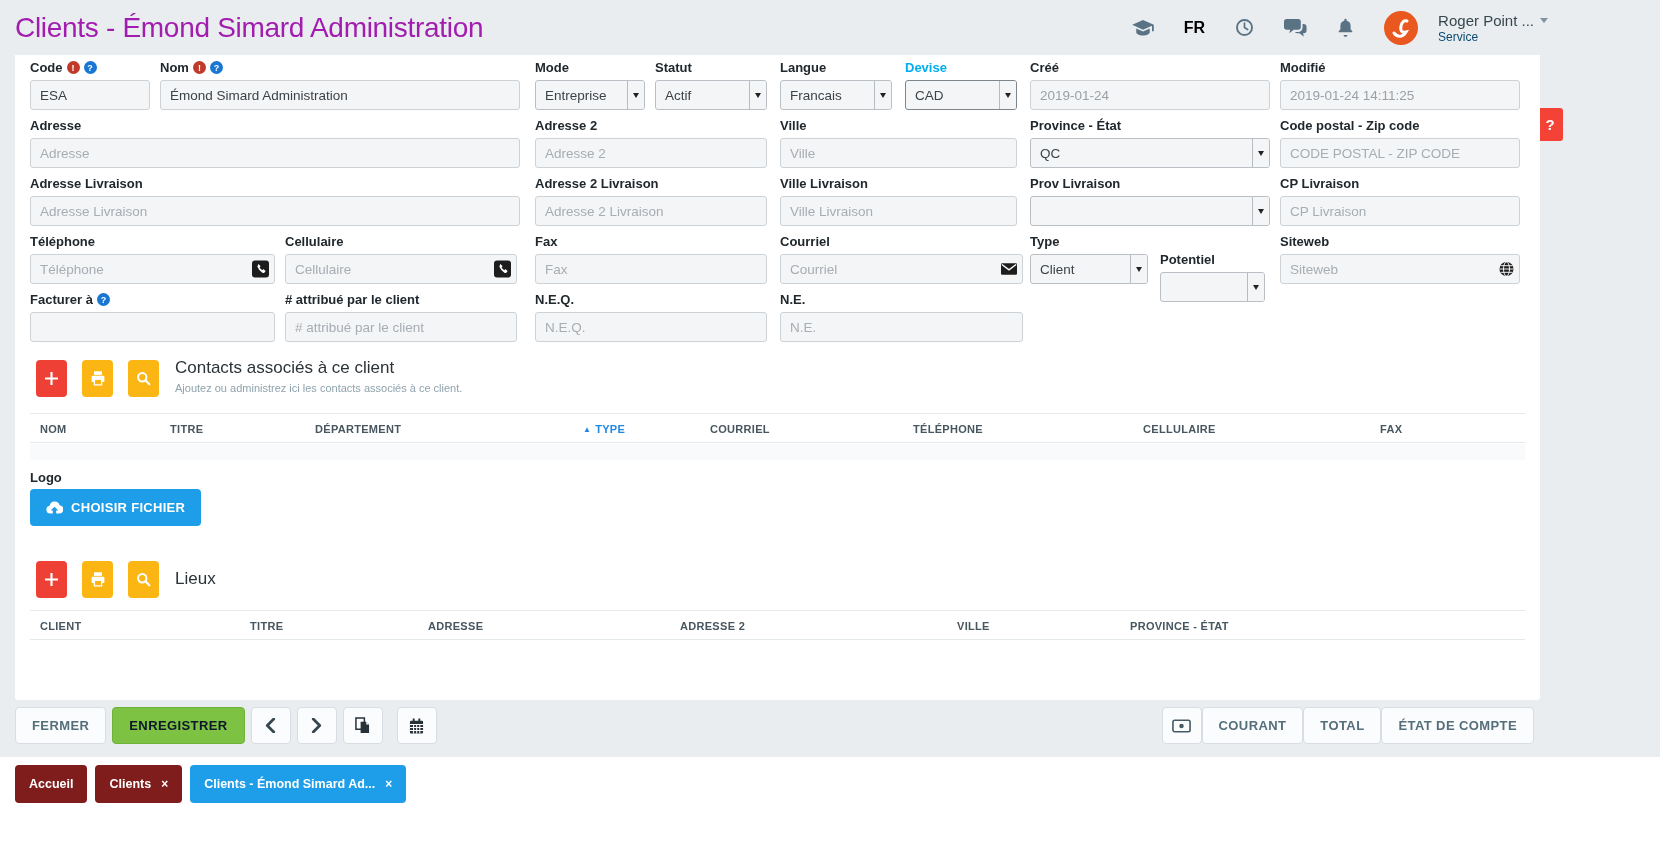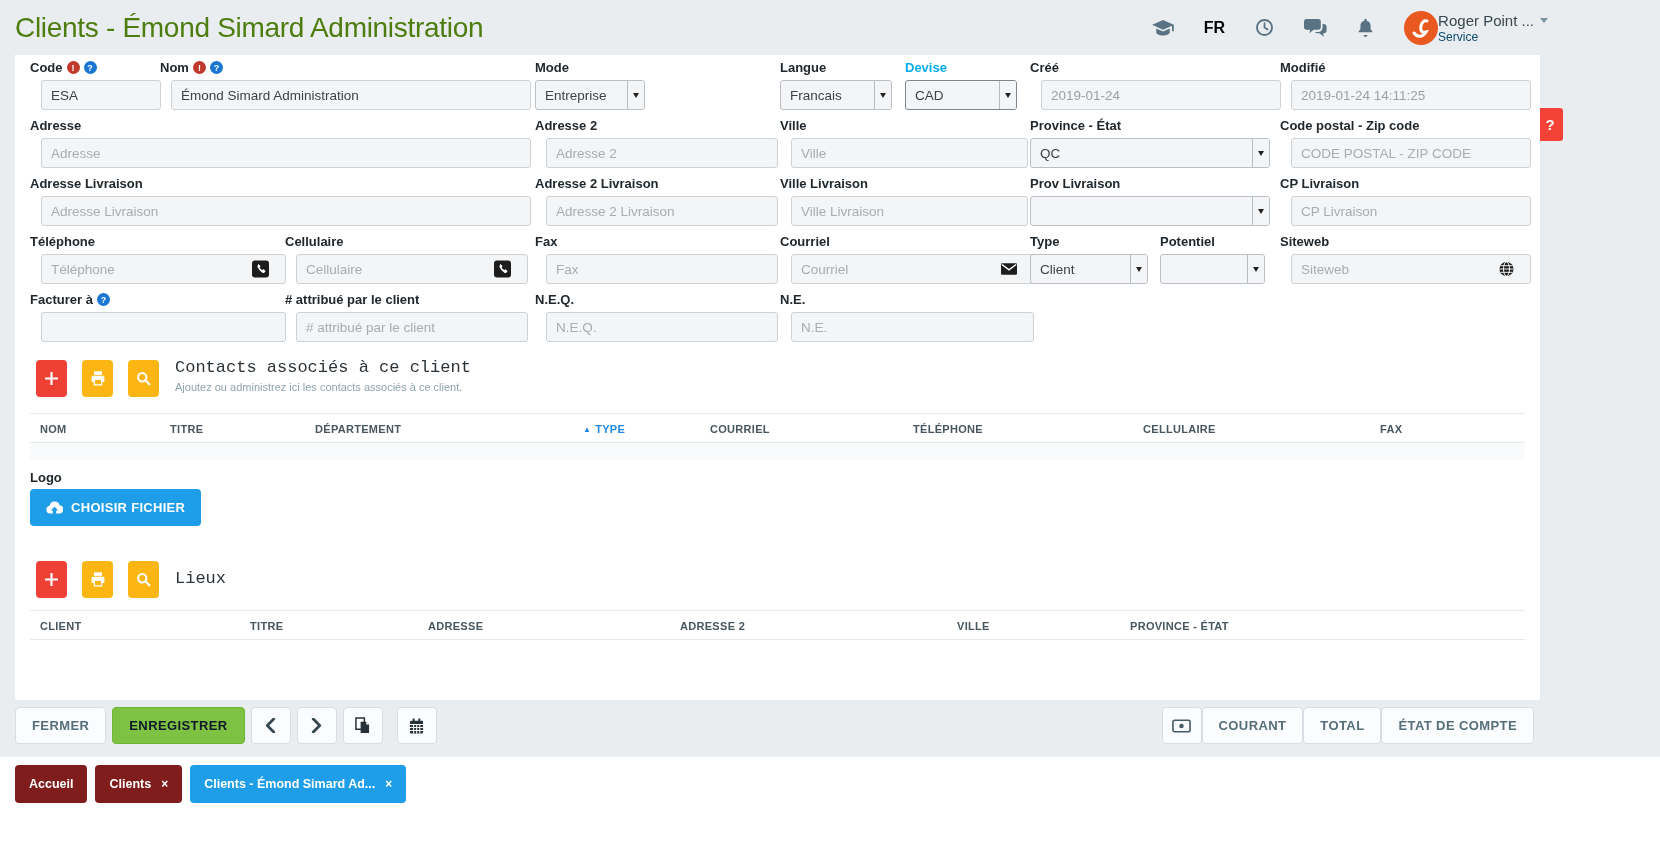--- a/index.html
+++ b/index.html
@@ -1,64 +1,64 @@
 <!DOCTYPE html>
 <html><head>
 <meta charset="utf-8">
 <style>
   * { margin:0; padding:0; box-sizing:border-box; }
   html,body { width:1660px; height:860px; overflow:hidden;
     font-family:"Liberation Sans", sans-serif; background:#e9edf0; }
 
   
   .top { height:55px; display:flex; align-items:center; padding:0 112px 0 15px; }
-  .page-title { font-size:28px; font-weight:400; color:#4d7c0f; letter-spacing:-0.3px; }
+  .page-title { font-size:28px; font-weight:400; color:#a21caf; letter-spacing:-0.3px; }
   .top-icons { margin-left:auto; display:flex; align-items:center; gap:30px; }
   .tico { color:#5a7384; display:flex; align-items:center; cursor:pointer; }
   .lang { font-size:16px; font-weight:bold; color:#000000; cursor:pointer; }
-  .userbox { display:flex; align-items:center; gap:0; cursor:pointer; }
+  .userbox { display:flex; align-items:center; gap:20px; cursor:pointer; }
   .avatar { width:34px; height:34px; border-radius:50%; background:#e8581f; display:flex; align-items:center; justify-content:center; }
   .uname { font-size:15px; color:#37474f; display:flex; align-items:center; gap:6px; }
   .urole { font-size:12px; color:#0c4a6e; margin-top:1px; }
   .dcaret { width:0; height:0; border-left:4px solid transparent; border-right:4px solid transparent; border-top:5px solid #7d93a0; }
 
   
   .card { position:absolute; left:15px; top:55px; width:1525px; height:645px;
     background:#ffffff; border-radius:0 0 3px 3px; }
 
   .fld { position:absolute; }
   .lab { font-size:13px; font-weight:bold; color:#20282d; height:17px; margin-bottom:4px;
     display:flex; align-items:center; gap:4px; white-space:nowrap; }
   .lab.devise { color:#00aeef; }
   .mini { width:13px; height:13px; border-radius:50%; color:#fff; font-size:9px; font-weight:bold;
     display:inline-flex; align-items:center; justify-content:center; }
   .mini.req { background:#c0392b; }
   .mini.hlp { background:#1976d2; }
 
   .ctrl { width:100%; height:30px; background:#f4f5f6; border:1px solid #ccd2d6; border-radius:3px;
-    font-size:13.5px; color:#3c4348; padding:0 9px; font-family:inherit; display:block;margin-left:11px; }
+    font-size:13.5px; color:#3c4348; padding:0 9px; font-family:inherit; display:block; }
   input.ctrl::placeholder { color:#a6adb3; }
   .ctrl.dis { color:#9aa1a7; }
   .iw { position:relative; }
   .ticon { position:absolute; right:6px; top:50%; transform:translateY(-50%); display:flex; }
   .chip { width:17px; height:17px; background:#1d1d1d; border-radius:3px; display:flex; align-items:center; justify-content:center; }
 
   .sel { height:30px; background:#f4f5f6; border:1px solid #b9bfc4; border-radius:3px;
     display:flex; align-items:center; justify-content:space-between; cursor:pointer; overflow:hidden; }
   .sel.strong { border-color:#7d868c; }
   .sv { font-size:13.5px; color:#3c4348; padding:0 9px; white-space:nowrap; }
   .cb { width:17px; align-self:stretch; border-left:1px solid #b6bcc1; display:flex; align-items:center; justify-content:center; background:#f4f5f6; }
   .caret { width:0; height:0; border-left:3.5px solid transparent; border-right:3.5px solid transparent; border-top:5px solid #222; }
 
   
   .abtn { position:absolute; width:31px; height:37px; border:none; border-radius:4px; cursor:pointer;
     display:flex; align-items:center; justify-content:center; }
   .abtn.red { background:#ee4035; }
   .abtn.yellow { background:#fcb614; }
-  .sec-title { font-size:17px; color:#2b3338;font-family:Liberation Mono, monospace; }
+  .sec-title { font-size:17px; color:#2b3338; }
   .sec-sub { font-size:11px; color:#8fa3ad; margin-top:4px; }
 
   .thead { position:absolute; left:15px; width:1495px; height:30px;
     border-top:1px solid #e4e9ec; border-bottom:1px solid #e4e9ec; }
   .th { position:absolute; top:0; height:30px; display:flex; align-items:center; gap:4px;
     font-size:11px; font-weight:bold; color:#47565f; letter-spacing:0.3px; white-space:nowrap; }
   .th.sorted { color:#1e88e5; }
   .sortarrow { font-size:8px; color:#1e88e5; }
   .strip { position:absolute; left:15px; width:1495px; height:16px; background:#f8fafb; }
 
@@ -160,20 +160,29 @@
   </div>
   <div class="fld" style="left:520px;top:4px;width:110px">
     <div class="lab">Mode</div>
     <div class="sel">
         <span class="sv">Entreprise</span>
         <span class="cb">
           <span class="caret"></span>
         </span>
       </div>
   </div>
+  <div class="fld" style="left:640px;top:4px;width:112px">
+    <div class="lab">Statut</div>
+    <div class="sel">
+        <span class="sv">Actif</span>
+        <span class="cb">
+          <span class="caret"></span>
+        </span>
+      </div>
+  </div>
   <div class="fld" style="left:890px;top:4px;width:112px">
     <div class="lab devise">Devise</div>
     <div class="sel strong">
         <span class="sv">CAD</span>
         <span class="cb">
           <span class="caret"></span>
         </span>
       </div>
   </div>
   <div class="fld" style="left:765px;top:4px;width:112px">
@@ -286,21 +295,21 @@
   </div>
   <div class="fld" style="left:1015px;top:178px;width:118px">
     <div class="lab">Type</div>
     <div class="sel">
         <span class="sv">Client</span>
         <span class="cb">
           <span class="caret"></span>
         </span>
       </div>
   </div>
-  <div class="fld" style="left:1145px;top:178px;width:105px">
+  <div class="fld" style="left:1145px;top:196px;width:105px">
     <div class="lab">Potentiel</div>
     <div class="sel">
         <span class="sv"></span>
         <span class="cb">
           <span class="caret"></span>
         </span>
       </div>
   </div>
   <div class="fld" style="left:1265px;top:178px;width:240px">
     <div class="lab">Siteweb</div>

